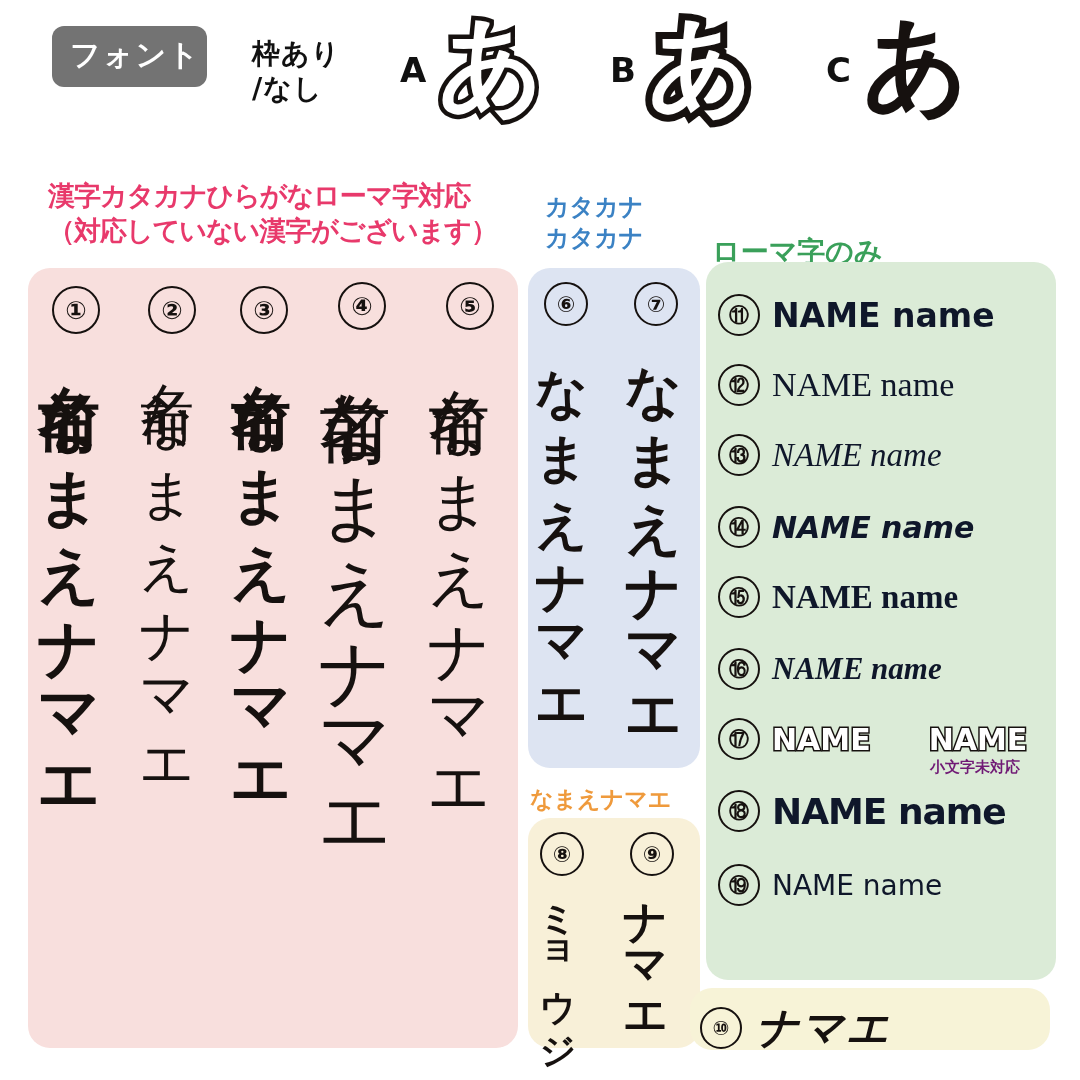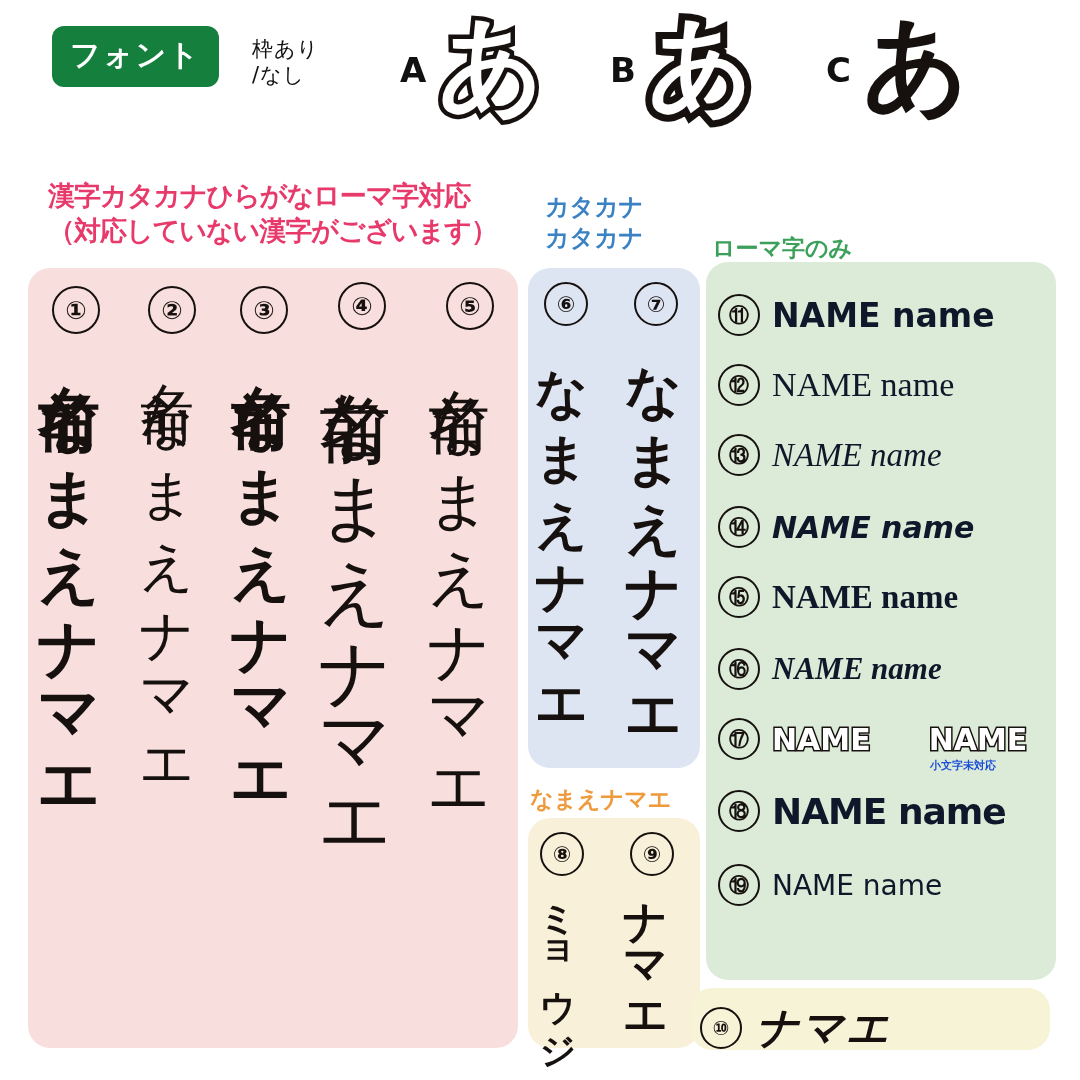--- a/index.html
+++ b/index.html
@@ -10,29 +10,29 @@
     overflow:hidden;
     position:relative;
     color:#111;
   }
   .page{position:relative;width:1080px;height:1080px;}
 
   
   .header{position:absolute;left:0;top:0;width:1080px;height:150px;}
   .font-chip{
     position:absolute;left:52px;top:26px;
-    background:#15803d;color:#fff;
+    background:#737373;color:#fff;
     border-radius:12px;
-    padding:9px 18px 11px 18px;
+    padding:9px 6px 11px 18px;
     font-size:30px;font-weight:bold;letter-spacing:2px;
     font-family:"DejaVu Sans",sans-serif;
   }
   .waku{
     position:absolute;left:252px;top:36px;
-    font-size:21px;font-weight:normal;line-height:1.25;
+    font-size:28px;font-weight:bold;line-height:1.25;
     font-family:"DejaVu Sans",sans-serif;
     letter-spacing:1px;
   }
   .samp{position:absolute;top:18px;display:flex;align-items:center;gap:12px;}
   .samp .lbl{font-size:34px;font-weight:bold;font-family:"DejaVu Sans",sans-serif;}
   .samp .glyph{
     font-size:104px;line-height:1;font-weight:bold;
     font-family:"DejaVu Sans",sans-serif;
     position:relative;top:-6px;
   }
@@ -45,21 +45,21 @@
     color:#fff;
     -webkit-text-stroke:14px #16110f;
     paint-order:stroke fill;
   }
   .solid{color:#16110f;}
 
   
   .sec-head{position:absolute;font-weight:bold;font-family:"DejaVu Sans",sans-serif;line-height:1.3;}
   .h-pink{left:48px;top:178px;color:#e8396b;font-size:27px;letter-spacing:-1px;}
   .h-blue{left:545px;top:192px;color:#3b82c4;font-size:24px;}
-  .h-green{left:712px;top:234px;color:#3aa05a;font-size:23px;}
+  .h-green{left:712px;top:234px;color:#3aa05a;font-size:28px;}
   .h-orange{left:530px;top:785px;color:#ef9a3c;font-size:23px;}
 
   
   .panel{position:absolute;border-radius:22px;}
   .p-pink{left:28px;top:268px;width:490px;height:780px;background:#f8dfdd;}
   .p-blue{left:528px;top:268px;width:172px;height:500px;background:#dde4f2;}
   .p-green{left:706px;top:262px;width:350px;height:718px;background:#dbebd7;}
   .p-orange{left:528px;top:818px;width:172px;height:230px;background:#f8f0d8;}
   .p-cream{left:690px;top:988px;width:360px;height:62px;background:#f7f3d7;}
 
@@ -105,21 +105,21 @@
   .f12{font-family:"Liberation Serif","DejaVu Serif",serif;font-weight:normal;font-size:34px;}
   .f13{font-family:"Liberation Serif","DejaVu Serif",serif;font-style:italic;font-size:33px;}
   .f14{font-family:"DejaVu Sans",sans-serif;font-style:italic;font-weight:bold;font-size:30px;}
   .f15{font-family:"Liberation Serif","DejaVu Serif",serif;font-weight:bold;font-size:33px;}
   .f16{font-family:"Liberation Serif","DejaVu Serif",serif;font-weight:bold;font-style:italic;font-size:31px;}
   .f17{font-family:"DejaVu Sans",sans-serif;font-weight:bold;font-size:30px;color:#fff;-webkit-text-stroke:3px #16110f;paint-order:stroke fill;}
   .f18{font-family:"DejaVu Sans",sans-serif;font-weight:bold;font-size:36px;letter-spacing:-1px;}
   .f19{font-family:"DejaVu Sans",sans-serif;font-weight:normal;font-size:28px;}
   .note{
     position:absolute;left:930px;top:758px;
-    font-size:11px;font-weight:bold;color:#1d4ed8;
+    font-size:15px;font-weight:bold;color:#701a75;
     font-family:"DejaVu Sans",sans-serif;
   }
   .r10{
     position:absolute;left:700px;top:1000px;
     display:flex;align-items:center;gap:14px;
   }
   .f10{
     font-family:"DejaVu Sans",sans-serif;font-weight:bold;
     font-size:42px;font-style:italic;letter-spacing:2px;color:#16110f;
   }

